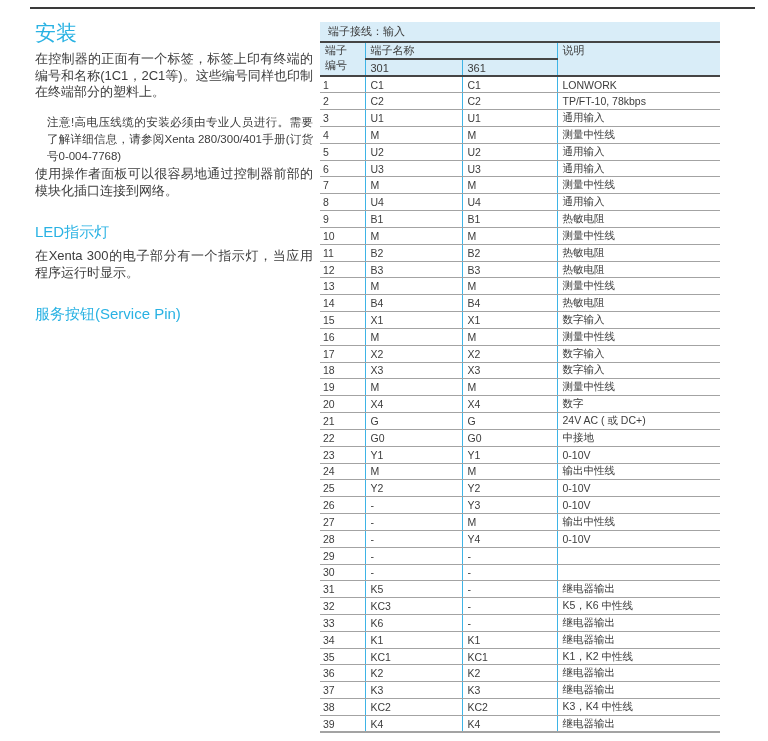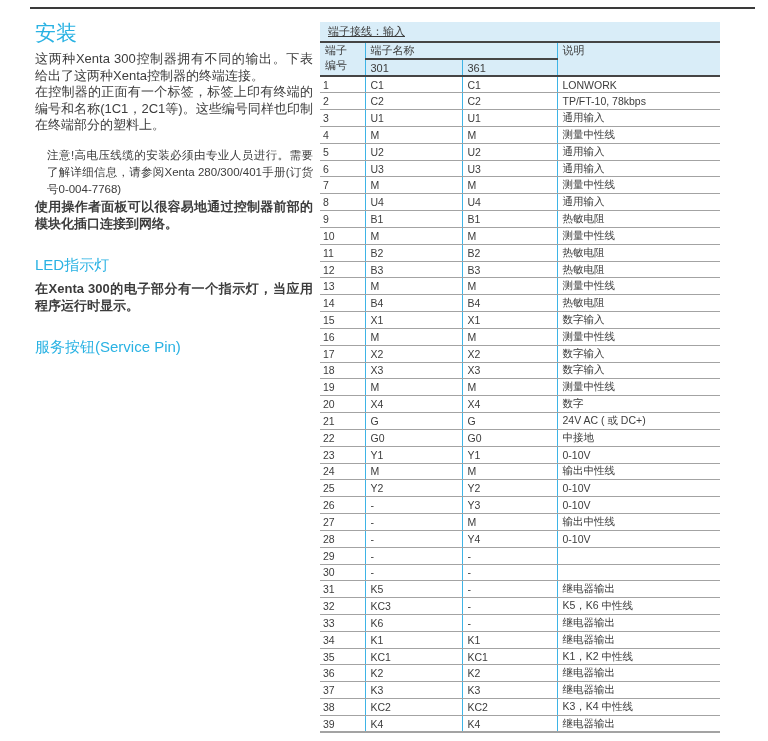--- a/index.html
+++ b/index.html
@@ -59,21 +59,20 @@
     font-size: 15px;
     line-height: 20px;
     font-weight: 400;
     color: var(--accent);
   }
   .left-col section p {
     margin: 0;
     font-size: 13px;
     line-height: 17px;
     text-align: justify;
-    font-weight: bold;
   }
 
   
   .table-wrap {
     position: absolute;
     left: 320px; top: 22px;
     width: 402px;
   }
   table.terminal {
     border-collapse: collapse;
@@ -94,21 +93,20 @@
     overflow: hidden;
     white-space: nowrap;
   }
   thead th { background: var(--header_bg); }
 
   tr.cap-row th {
     height: 20px;
     font-size: 11px;
     padding-left: 8px;
     border-bottom: 2px solid var(--dark_line);
-    text-decoration: underline;
   }
   tr.hB th, tr.hC th { height: 17px; font-size: 11px; }
   th.term-head {
     vertical-align: top;
     padding-top: 2px;
     line-height: 15px;
     border-bottom: 2px solid var(--dark_line);
   }
   th.name-group {
     border-left: 1.5px solid var(--table_line);
@@ -139,21 +137,20 @@
 </style>
 </head>
 <body>
 
 <div class="page">
 
   <div class="top-rule"></div>
 
   <div class="left-col">
     <h1>安装</h1>
-    <p class="body">这两种Xenta 300控制器拥有不同的输出。下表给出了这两种Xenta控制器的终端连接。</p>
     <p class="body">在控制器的正面有一个标签，标签上印有终端的编号和名称(1C1，2C1等)。这些编号同样也印制在终端部分的塑料上。</p>
     <p class="note">注意!高电压线缆的安装必须由专业人员进行。需要了解详细信息，请参阅Xenta 280/300/401手册(订货号0-004-7768)</p>
 
     <section>
       <p>使用操作者面板可以很容易地通过控制器前部的模块化插口连接到网络。</p>
     </section>
 
     <section>
       <h2>LED指示灯</h2>
       <p>在Xenta 300的电子部分有一个指示灯，当应用程序运行时显示。</p>

